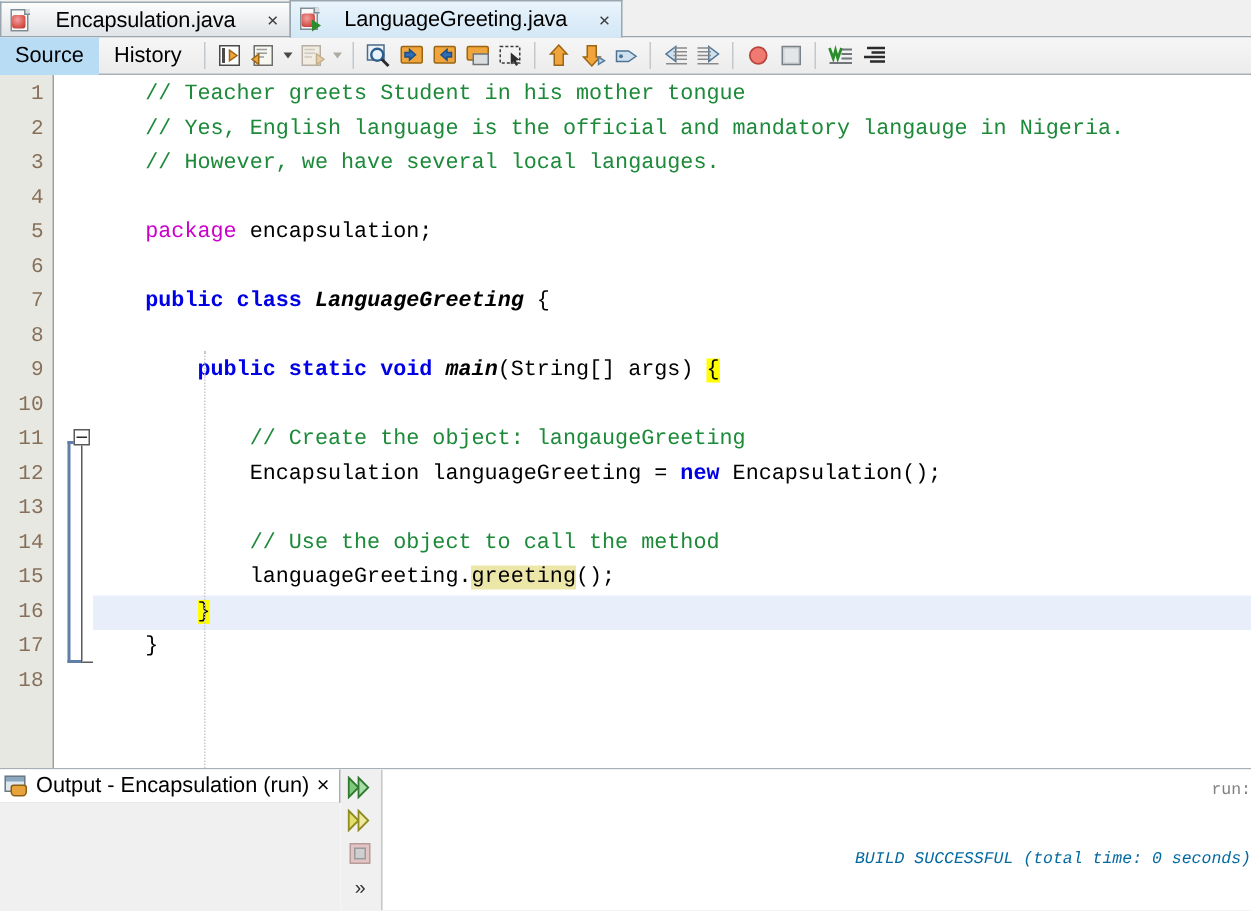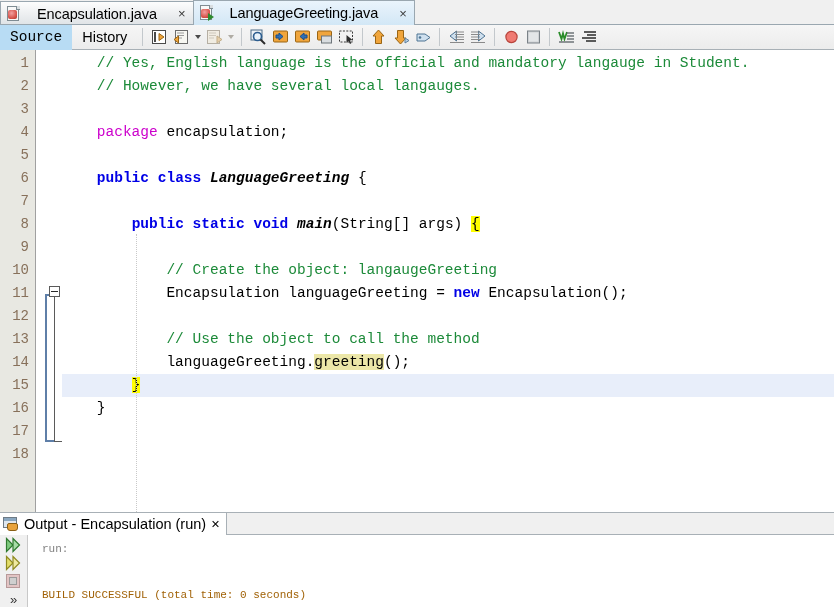--- a/index.html
+++ b/index.html
@@ -77,21 +77,21 @@
     display: flex; align-items: center;
     flex: none;
     position: relative;
   }
   .vtabs { display:flex; align-items:stretch; height: 25px; }
   .vtab {
     display:flex; align-items:center; padding: 0 10px;
     font-size: 14.5px; color:#000; cursor: default;
     height: 25px;
   }
-  .vtab.sel { background: #b8dcf4; font-family: Liberation Mono, monospace; }
+  .vtab.sel { background: #b8dcf4; }
   .tbsep { width:1px; height:18px; background:#c3c8cc; margin: 0 5px; flex:none; }
   .tbtn {
     width: 22px; height: 21px; display:flex; align-items:center; justify-content:center;
     position: relative; cursor: default; flex:none;
   }
   .tdrop { width: 11px; height:21px; display:flex; align-items:center; justify-content:center; flex:none; cursor:default;}
   .caret { width:0;height:0;border-left:3.5px solid transparent;border-right:3.5px solid transparent;border-top:4px solid #4a4a4a; }
   .caret.dim { border-top-color:#b0aca4; }
 
   
@@ -143,22 +143,22 @@
   .foldline .tick { position:absolute; bottom:0; left:0; width:7px; border-bottom:1px solid #5a5a5a; }
   .foldbox {
     position: absolute; width: 11px; height: 11px; background: #fff;
     border: 1px solid #5a5a5a; left: 13px;
     display: flex; align-items: center; justify-content: center;
   }
   .foldbox i { display:block; width:7px; height:1px; background:#2a2a2a; }
 
   
   .output {
-    flex: none; height: 94px; display: flex; flex-direction: column;
-    background: #f0f0f0; position: relative;
+    flex: none; height: 94px; display: flex; 
+    background: #f0f0f0; position: relative; text-align: right;
   }
   .otabstrip { height: 22px; display: flex; align-items: flex-end; position: relative; flex:none; background:#f0f0f0;}
   .otabstrip::after { content:""; position:absolute; left:0; right:0; bottom:0; height:1px; background:#a8b0b6; }
   .otab {
     height: 22px; display:flex; align-items:center; gap:5px;
     padding: 0 6px 0 3px;
     background: #ffffff;
     border-right: 1px solid #a8b0b6;
     font-size: 14.5px; color:#000; z-index:2; cursor:default;
   }
@@ -172,21 +172,21 @@
     display:flex; flex-direction:column; align-items:center; padding-top:2px; gap:2px;
   }
   .gbtn { width:22px;height:20px; display:flex;align-items:center;justify-content:center; cursor:default; }
   .otext {
     flex:1 1 auto; padding: 3px 0 0 14px;
     font-family: "Liberation Mono", monospace;
     font-size: 11px; color:#000; overflow:hidden;
   }
   .oline { height: 23px; line-height:23px; white-space: pre; }
   .o-dim { color: #808080; }
-  .o-ok  { color: #a16207; }
+  .o-ok  { color: #0369a1; font-style: italic; }
 </style>
 </head>
 <body>
 
 <div id="app">
 
   <div class="tabstrip" id="editor-tabs">
       <div class="etab">
         <span class="ficon">
           <span class="page"></span>
@@ -361,21 +361,22 @@
       <div class="foldbracket" style="top:244px;height:148px;"></div>
       <div class="foldline" style="top:242px;height:150px;">
           <span class="tick"></span>
         </div>
       <div class="foldbox" style="top:236px;">
         <i></i>
       </div>
     </div>
     <div class="codearea" id="codearea">
       <div class="guide" style="left:74px;top:184px;bottom:0;"></div>
-        <div class="cline"><span>    </span><span class="cmt">// Yes, English language is the official and mandatory langauge in Student.</span></div>
+    <div class="cline"><span>    </span><span class="cmt">// Teacher greets Student in his mother tongue</span></div>
+        <div class="cline"><span>    </span><span class="cmt">// Yes, English language is the official and mandatory langauge in Nigeria.</span></div>
         <div class="cline"><span>    </span><span class="cmt">// However, we have several local langauges.</span></div>
         <div class="cline">&nbsp;</div>
         <div class="cline"><span>    </span><span class="kwp">package</span><span> encapsulation;</span></div>
         <div class="cline">&nbsp;</div>
         <div class="cline"><span>    </span><span class="kw">public</span><span> </span><span class="kw">class</span><span> </span><span class="mn">LanguageGreeting</span><span> {</span></div>
         <div class="cline">&nbsp;</div>
         <div class="cline"><span>        </span><span class="kw">public</span><span> </span><span class="kw">static</span><span> </span><span class="kw">void</span><span> </span><span class="mn">main</span><span>(String[] args) </span><span class="hl">{</span></div>
         <div class="cline">&nbsp;</div>
         <div class="cline"><span>            </span><span class="cmt">// Create the object: langaugeGreeting</span></div>
         <div class="cline"><span>            Encapsulation languageGreeting = </span><span class="kw">new</span><span> Encapsulation();</span></div>

